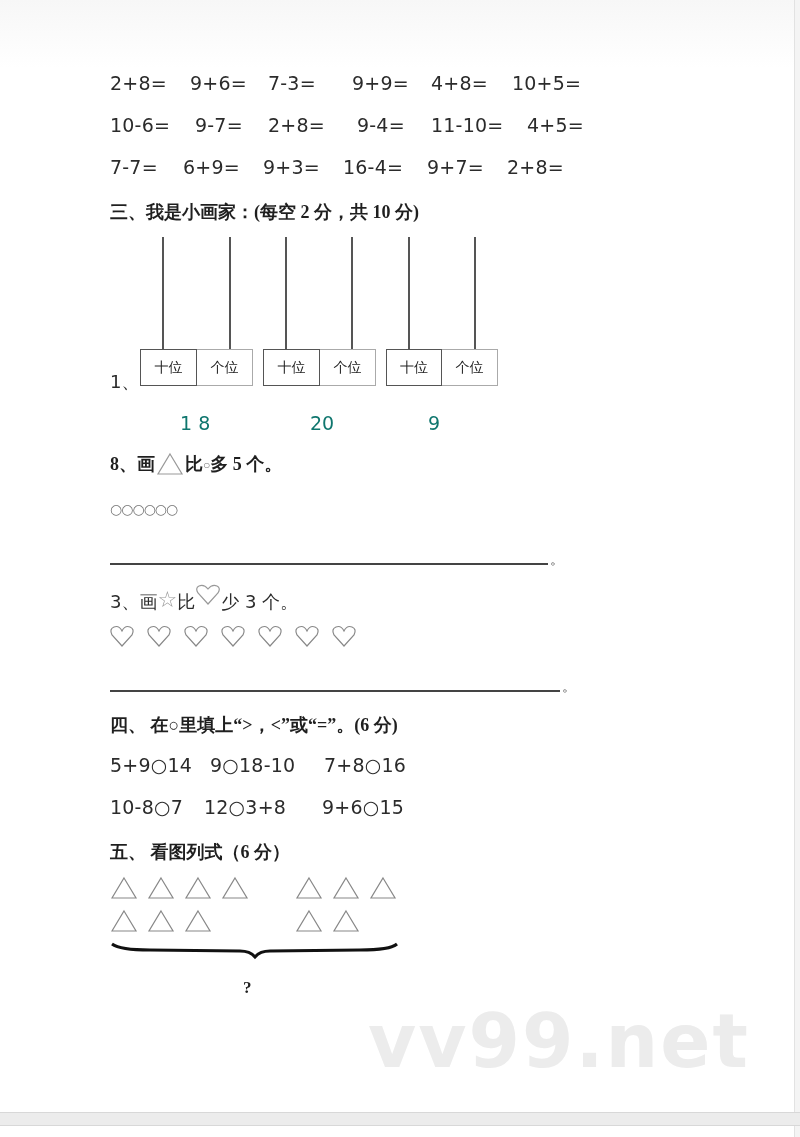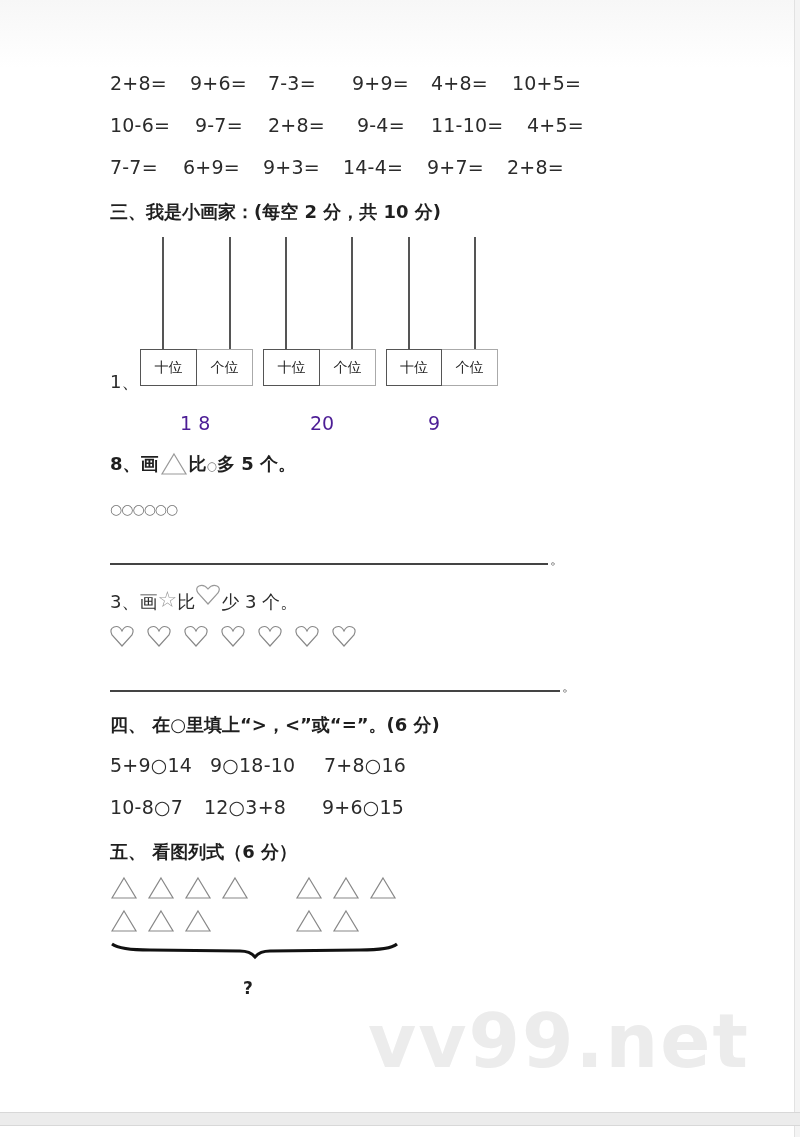--- a/index.html
+++ b/index.html
@@ -16,32 +16,32 @@
     .right-edge {
       position:absolute; right:0; top:0; width:5px; height:1137px;
       border-left:1px solid #e2e2e2; background:#f4f4f4;
     }
     .bottom-gap {
       position:absolute; left:0; top:1112px; width:800px; height:12px;
       background:#ececec; border-top:1px solid #d8d8d8; border-bottom:1px solid #d8d8d8;
     }
     .abs { position:absolute; white-space:nowrap;text-align:right; }
     .calc { font-size:19px; color:#2b2b2b; letter-spacing:0.2px; }
-    .heading { font-size:18px; font-weight:bold; color:#1f1f1f; }
+    .heading { font-size:18px; font-weight:bold; color:#1f1f1f;font-family:Liberation Serif, serif; }
     .q-text { font-size:18px; color:#2b2b2b; }
 
     
     .rod { position:absolute; width:2px; background:#555; }
     .place-box {
       position:absolute; height:37px; border:1.5px solid #555; box-sizing:border-box;
       font-size:14px; display:flex; align-items:center; justify-content:center; color:#222;
       background:#fff;
     }
     .place-box.ones { border-color:#aaa; border-left:none; }
-    .num { font-size:19px; color:#4c1d95; }
+    .num { font-size:19px; color:#0f766e; }
 
     .answer-line { position:absolute; height:2px; background:#444; }
     .period { font-size:14px; color:#333; }
 
     .watermark {
       position:absolute; left:368px; top:998px;
       font-family:"DejaVu Sans", sans-serif; font-weight:bold;
       font-size:74px; color:#ececec; letter-spacing:2px;
     }
     svg { display:block; }
@@ -65,21 +65,21 @@
   <span class="abs calc" style="left:195px;top:114px">9-7=</span>
   <span class="abs calc" style="left:268px;top:114px">2+8=</span>
   <span class="abs calc" style="left:357px;top:114px">9-4=</span>
   <span class="abs calc" style="left:431px;top:114px">11-10=</span>
   <span class="abs calc" style="left:527px;top:114px">4+5=</span>
 </div>
 <div>
   <span class="abs calc" style="left:110px;top:156px">7-7=</span>
   <span class="abs calc" style="left:183px;top:156px">6+9=</span>
   <span class="abs calc" style="left:263px;top:156px">9+3=</span>
-  <span class="abs calc" style="left:343px;top:156px">14-4=</span>
+  <span class="abs calc" style="left:343px;top:156px">16-4=</span>
   <span class="abs calc" style="left:427px;top:156px">9+7=</span>
   <span class="abs calc" style="left:507px;top:156px">2+8=</span>
 </div>
 
 <span class="abs heading" style="left:110px;top:200px">三、我是小画家：(每空 2 分，共 10 分)</span>
 
 <span class="abs q-text" style="left:110px;top:370px">1、</span>
 
 <div>
   <div class="rod" style="left:162px;top:237px;height:112px"></div>

